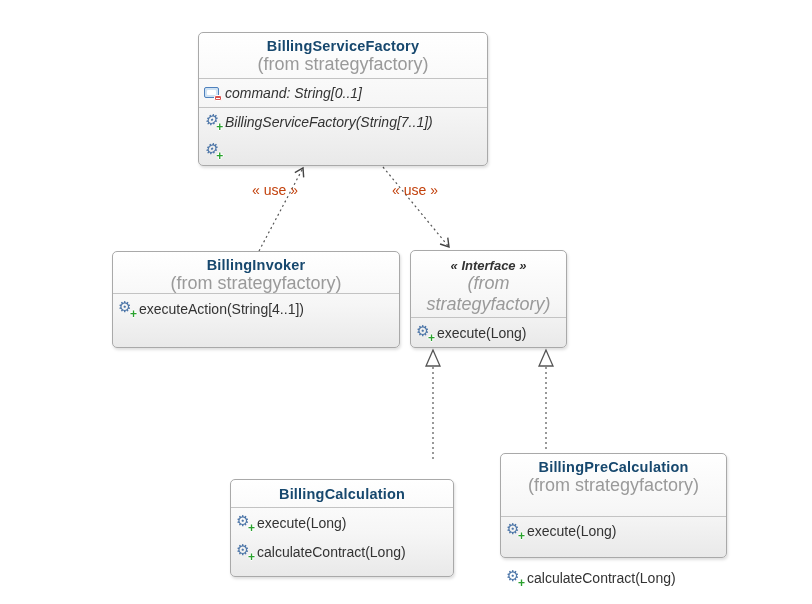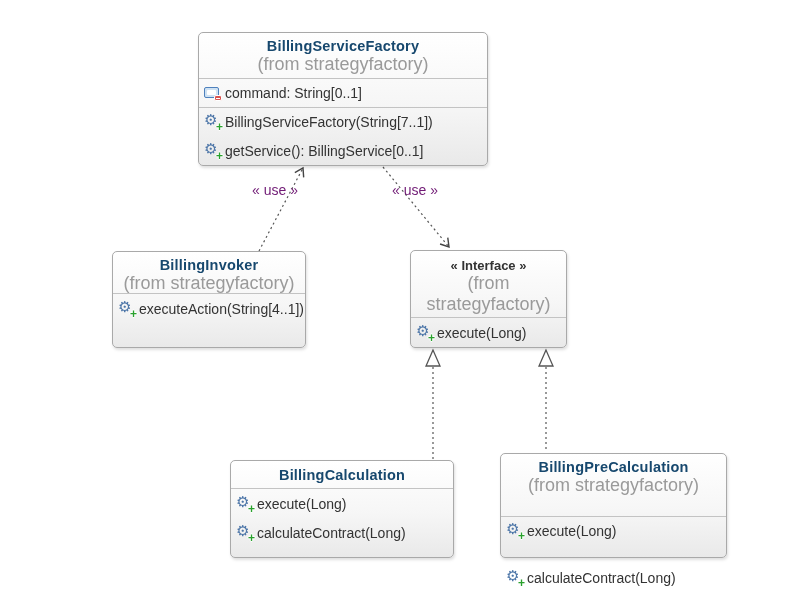--- a/index.html
+++ b/index.html
@@ -23,36 +23,36 @@
   .cls-stereo{font-weight:bold;font-size:13px;color:#333;}
   .cls-pkg{font-size:18px;color:#9a9a9a;}
   .row{display:flex;align-items:center;padding-left:5px;gap:4px;box-sizing:border-box;flex:0 0 auto;}
   .sep{border-top:1px solid #c3c3c3;}
   .filler{flex:1;}
   .member-text{font-size:14px;color:#333;white-space:nowrap;}
 
   
   #box-factory{left:198px;top:32px;width:290px;height:134px;}
   #box-factory .cls-header{height:45px;}
-  #box-factory .row{height:29px;}
-  #box-invoker{left:112px;top:251px;width:194px;height:97px;}
+  #box-factory .row{height:29px;font-style:italic;}
+  #box-invoker{left:112px;top:251px;width:288px;height:97px;}
   #box-invoker .cls-header{height:41px;}
   #box-invoker .row{height:30px;}
   #box-service{left:410px;top:250px;width:157px;height:98px;}
-  #box-service .cls-header{height:66px;padding-top:7px;}
+  #box-service .cls-header{height:66px;padding-top:7px;font-style:italic;}
   #box-service .row{flex:1;}
-  #box-calculation{left:230px;top:460px;width:224px;height:98px;}
+  #box-calculation{left:230px;top:479px;width:224px;height:98px;}
   #box-calculation .cls-header{height:27px;padding-top:6px;}
   #box-calculation .row{height:30px;}
   #box-precalculation{left:500px;top:453px;width:227px;height:105px;gap:20px;}
   #box-precalculation .cls-header{height:47px;}
   #box-precalculation .row{height:28px;}
 
   
-  .use-label{position:absolute;font-size:14px;color:#701a75;white-space:nowrap;}
+  .use-label{position:absolute;font-size:14px;color:#c2410c;white-space:nowrap;}
   #use-label-left{left:252px;top:182px;}
   #use-label-right{left:392px;top:182px;}
 
   
   .ic{display:inline-block;position:relative;}
   .ic-field{width:17px;height:14px;flex:0 0 17px;}
   .f-outer{position:absolute;left:0;top:1px;width:13px;height:9px;border:1px solid #4f81bd;
            background:#cfe2f3;border-radius:2px;}
   .f-outer::after{content:"";position:absolute;left:2px;top:2px;right:2px;bottom:2px;
            background:#fff;border-radius:1px;}
@@ -109,21 +109,20 @@
         <span class="gear">⚙</span>
           <span class="plus">+</span>
       </span>
       <span class="member-text">BillingServiceFactory(String[7..1])</span>
     </div>
     <div class="row">
       <span class="ic ic-gear">
         <span class="gear">⚙</span>
           <span class="plus">+</span>
       </span>
-      <span class="member-text">getService(): BillingService[0..1]</span>
     </div>
   </div>
 
   <div class="uml-class" id="box-invoker">
     <div class="cls-header">
       <div class="cls-name">BillingInvoker</div>
       <div class="cls-pkg">(from strategyfactory)</div>
     </div>
     <div class="row sep">
       <span class="ic ic-gear">

